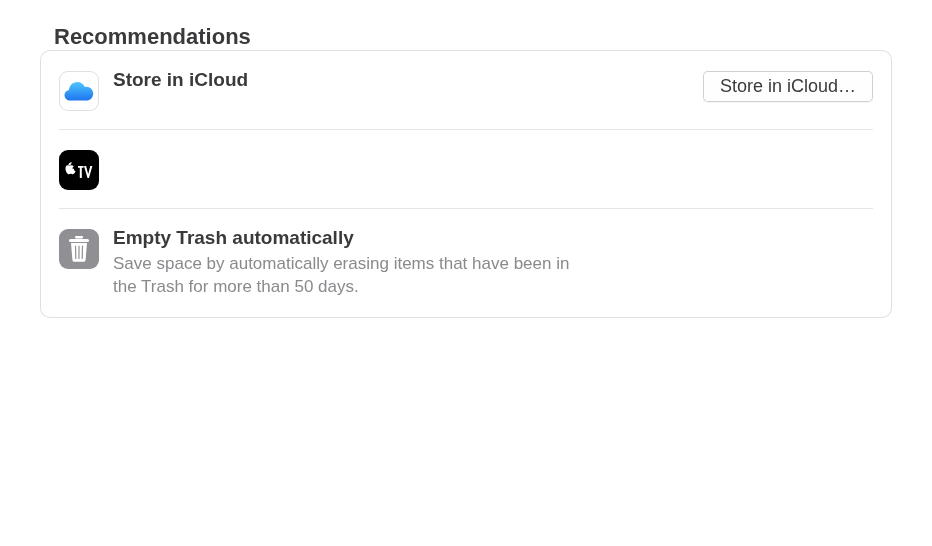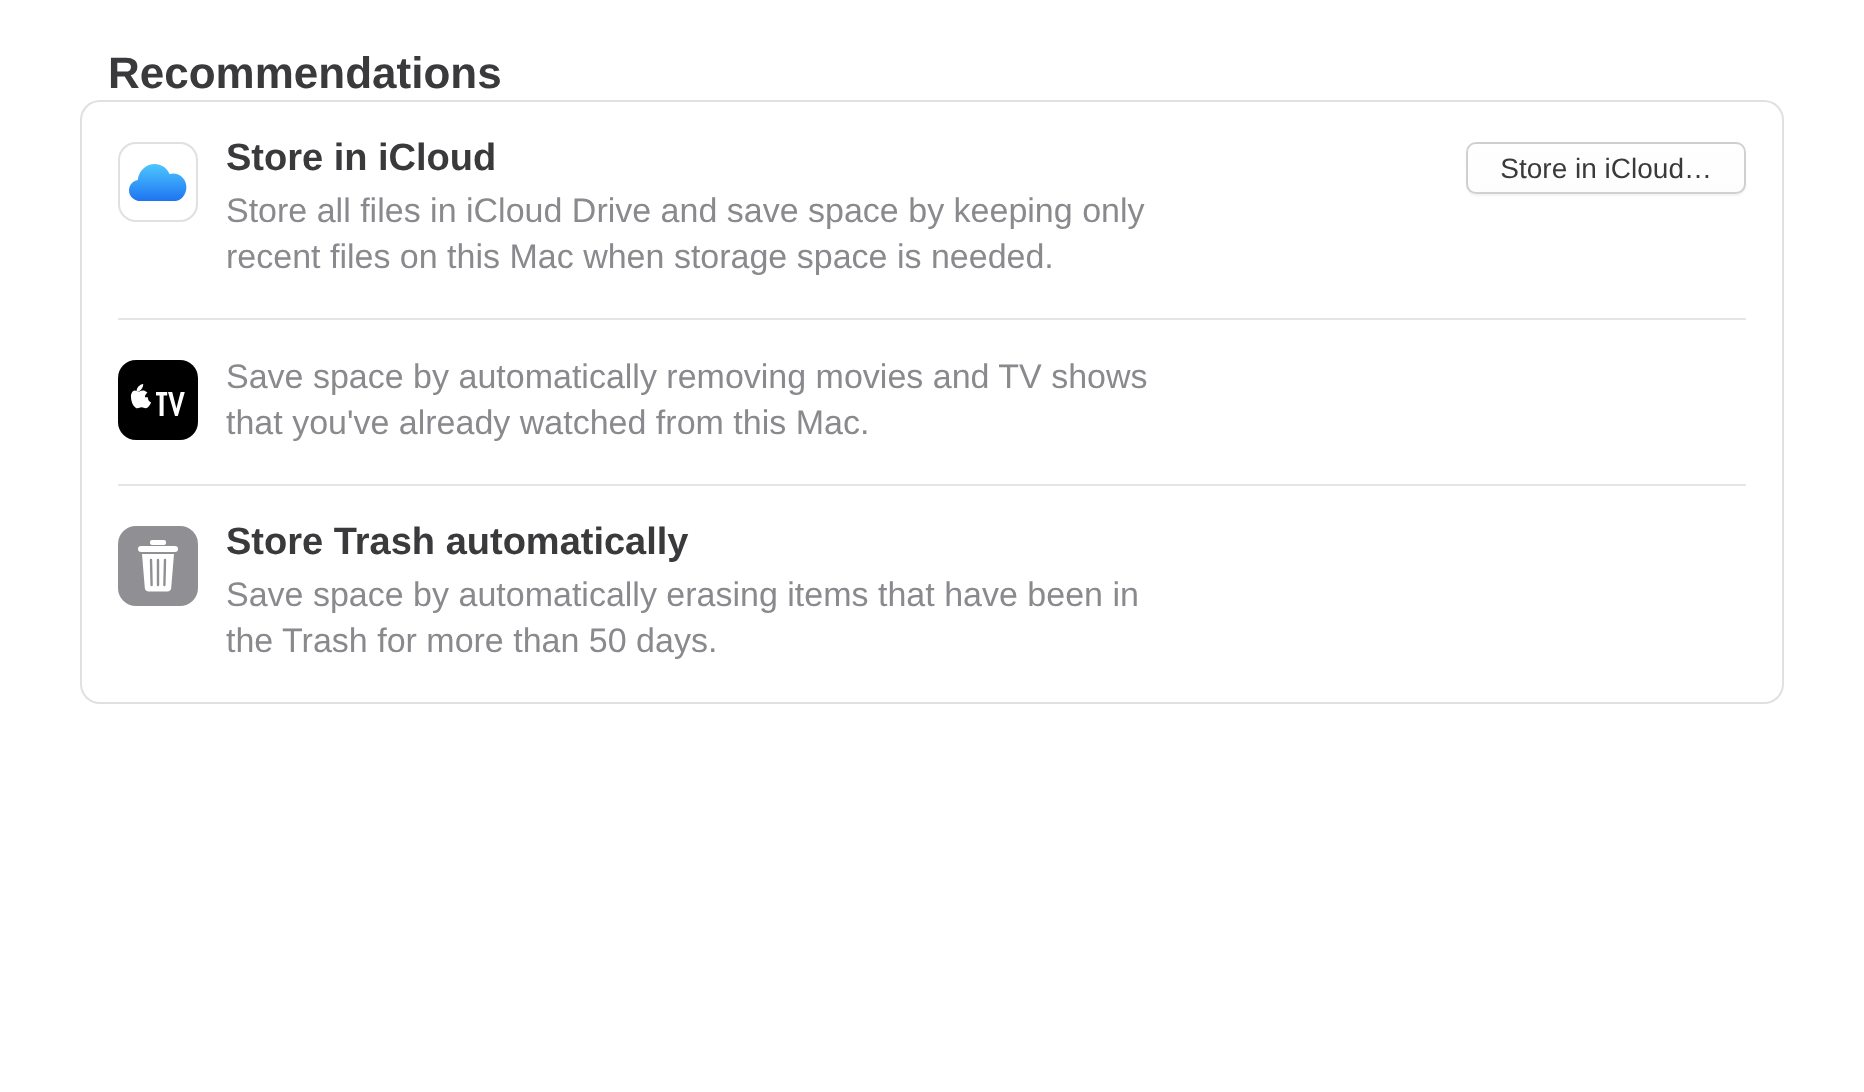--- a/index.html
+++ b/index.html
@@ -74,21 +74,21 @@
       color: #8a8a8e;
       line-height: 1.35;
       max-width: 470px;
     }
     .action-btn {
       flex-shrink: 0;
       background: linear-gradient(to bottom, #ffffff, #fdfdfd);
       border: 1px solid rgba(0,0,0,0.18);
       border-radius: 5px;
       padding: 4px 16px;
-      font-size: 14px;
+      font-size: 18px;
       font-weight: 400;
       color: #3a3a3c;
       box-shadow: 0 1px 1px rgba(0,0,0,0.05);
       cursor: pointer;
       font-family: inherit;
       white-space: nowrap;
       margin-top: 2px;
     }
 
     
@@ -108,42 +108,40 @@
           <linearGradient id="cloudGrad" x1="0" y1="0" x2="0" y2="1">
             <stop offset="0" stop-color="#4ec6ff"></stop>
             <stop offset="1" stop-color="#1e74f0"></stop>
           </linearGradient>
         </defs>
         <path class="cloud-path" d="M23.5 19.5H6.3c-3.2 0-5.8-2.3-5.8-5.3 0-2.6 1.9-4.7 4.4-5.2C5.3 4.6 8.9 1 13.3 1c3.4 0 6.3 2.1 7.5 5.1 0.5-0.2 1.1-0.3 1.7-0.3 3.7 0 6.7 3 6.7 6.8 0 3.8-2.9 6.9-5.7 6.9z"></path>
       </svg>
     </div>
     <div class="text-col">
       <div class="row-title">Store in iCloud</div>
-      <div class="row-desc">Store all files in iCloud Drive and save space by keeping only recent files on this Mac when storage space is needed.</div>
     </div>
     <button class="action-btn">Store in iCloud…</button>
   </div>
 
   <div class="divider"></div>
 
   <div class="row">
     <div class="icon-box icon-tv">
       <svg width="28" height="18" viewBox="0 0 28 18">
         <g fill="#ffffff">
 
           <path d="M5.7 3.6c0.6-0.7 1-1.7 0.9-2.6C5.8 1.1 4.8 1.6 4.2 2.3 3.7 2.9 3.2 3.9 3.3 4.8 4.2 4.9 5.1 4.3 5.7 3.6z"></path>
           <path d="M8.6 10.2c0-2 1.6-2.9 1.7-3C9.4 5.8 7.9 5.6 7.4 5.6c-1.2-0.1-2.4 0.7-3 0.7-0.6 0-1.6-0.7-2.6-0.7C0.5 5.7-0.7 7.4-0.7 9.7c0 1.3 0.2 2.6 0.7 3.9 0.6 1.6 2.1 4 3.7 3.9 0.9 0 1.5-0.6 2.7-0.6s1.7 0.6 2.7 0.6c1.6 0 3-2.2 3.6-3.8-2.3-1.1-2.1-3.3-2.1-3.5z" transform="translate(1,0) scale(0.75)"></path>
 
           <path d="M13 5h5.6v1.8h-1.8V17h-2V6.8H13V5z"></path>
           <path d="M19 5h2.1l2.1 8.2L25.3 5h2.1L23.9 17h-1.4L19 5z"></path>
         </g>
       </svg>
     </div>
     <div class="text-col">
-      <div class="row-desc">Save space by automatically removing movies and TV shows that you've already watched from this Mac.</div>
     </div>
   </div>
 
   <div class="divider"></div>
 
   <div class="row">
     <div class="icon-box icon-trash">
       <svg width="22" height="26" viewBox="0 0 22 26">
         <g fill="#ffffff">
           <rect x="7" y="0" width="8" height="2.5" rx="1"></rect>
@@ -151,18 +149,18 @@
           <path d="M3 7 L19 7 L17.6 24 C17.5 25 16.7 25.8 15.7 25.8 L6.3 25.8 C5.3 25.8 4.5 25 4.4 24 Z"></path>
         </g>
         <g stroke="#8f8f94" stroke-width="1.2" stroke-linecap="round">
           <line x1="7.5" y1="10" x2="7.8" y2="22.5"></line>
           <line x1="11" y1="10" x2="11" y2="22.5"></line>
           <line x1="14.5" y1="10" x2="14.2" y2="22.5"></line>
         </g>
       </svg>
     </div>
     <div class="text-col">
-      <div class="row-title">Store Trash automatically</div>
+      <div class="row-title">Empty Trash automatically</div>
       <div class="row-desc">Save space by automatically erasing items that have been in the Trash for more than 50 days.</div>
     </div>
   </div>
 
 </div>
 
 </body></html>

